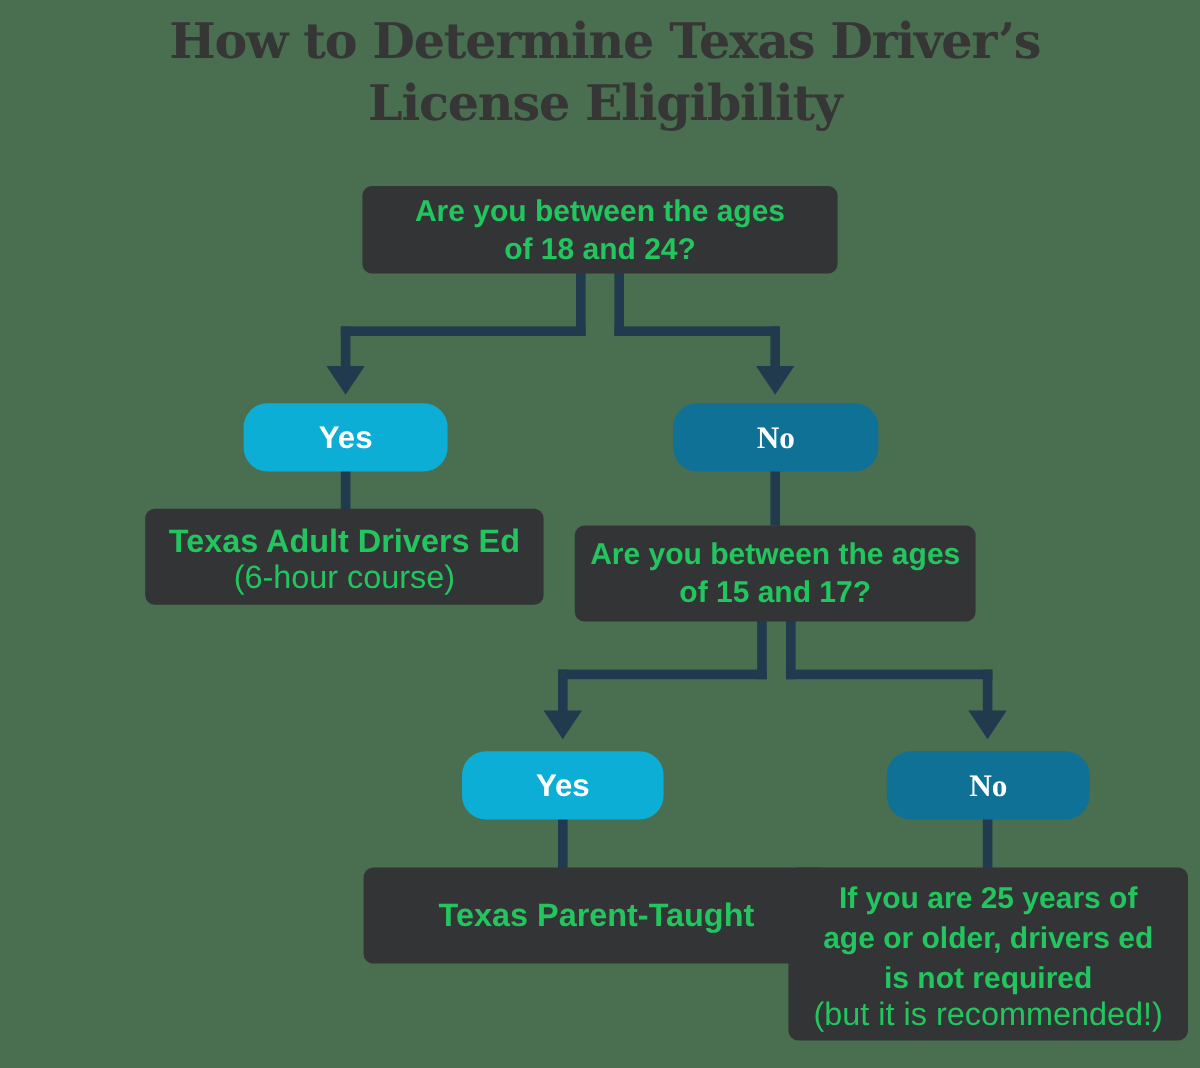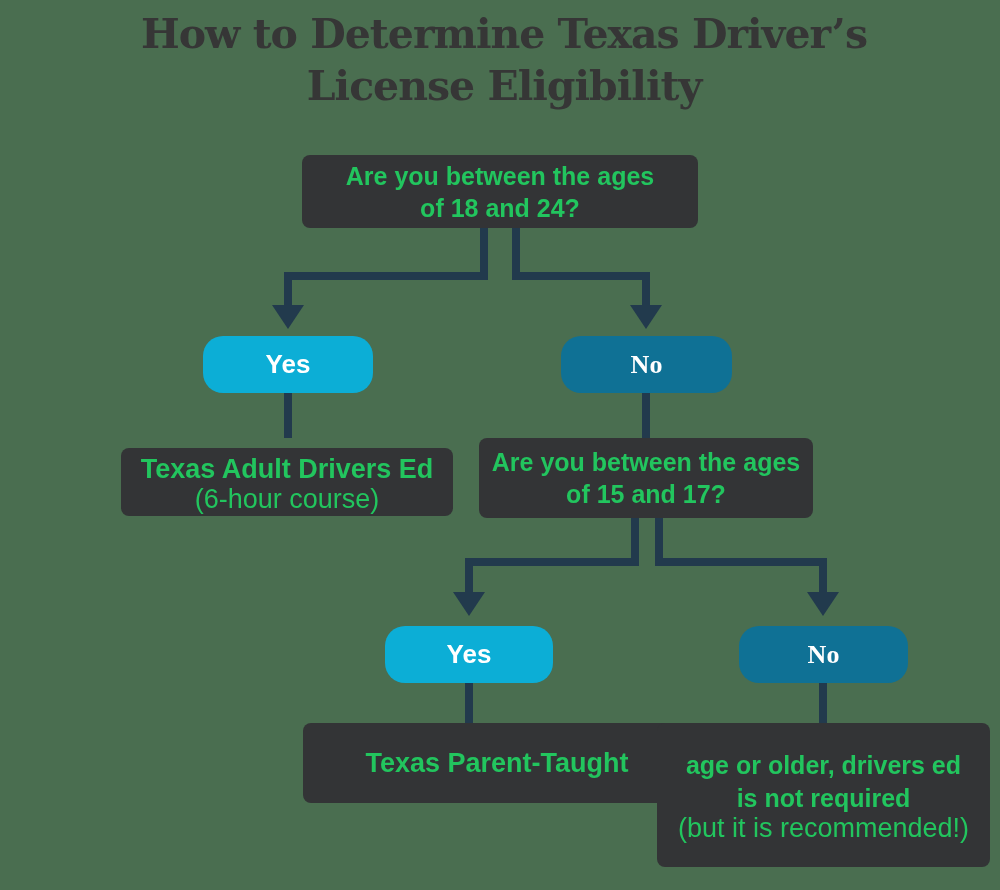--- a/index.html
+++ b/index.html
@@ -47,21 +47,21 @@
     position:absolute; width:0; height:0;
     border-left:16px solid transparent;
     border-right:16px solid transparent;
     border-top:24px solid var(--connector, #223a4d);
   }
 
   
   #q1     { left:302px; top:155px; width:396px; height:73px;  }
   #yes1   { left:203px; top:336px; width:170px; height:57px;  }
   #no1    { left:561px; top:336px; width:171px; height:57px;  }
-  #adult  { left:121px; top:448px; width:332px; height:68px;  }
+  #adult  { left:121px; top:424px; width:332px; height:80px;  }
   #q2     { left:479px; top:438px; width:334px; height:80px;  }
   #yes2   { left:385px; top:626px; width:168px; height:57px;  }
   #no2    { left:739px; top:626px; width:169px; height:57px;  }
   #parent { left:303px; top:723px; width:388px; height:80px;  }
   #over25 { left:657px; top:723px; width:333px; height:144px; }
 
   
   #stub1L  { left:480px; top:226px; width:8px;   height:54px; }
   #stub1R  { left:512px; top:226px; width:8px;   height:54px; }
   #h1L     { left:284px; top:272px; width:204px; height:8px;  }
@@ -155,19 +155,20 @@
   </div>
 
   <div class="node" id="parent">
     <div class="node-title">
       <span>Texas Parent-Taught</span>
     </div>
   </div>
 
   <div class="node" id="over25">
     <div class="big-main">
+      <span>If you are 25 years of</span>
       <span>age or older, drivers ed</span>
       <span>is not required</span>
     </div>
     <div class="node-sub">(but it is recommended!)</div>
   </div>
 
 </div>
 
 </body></html>

